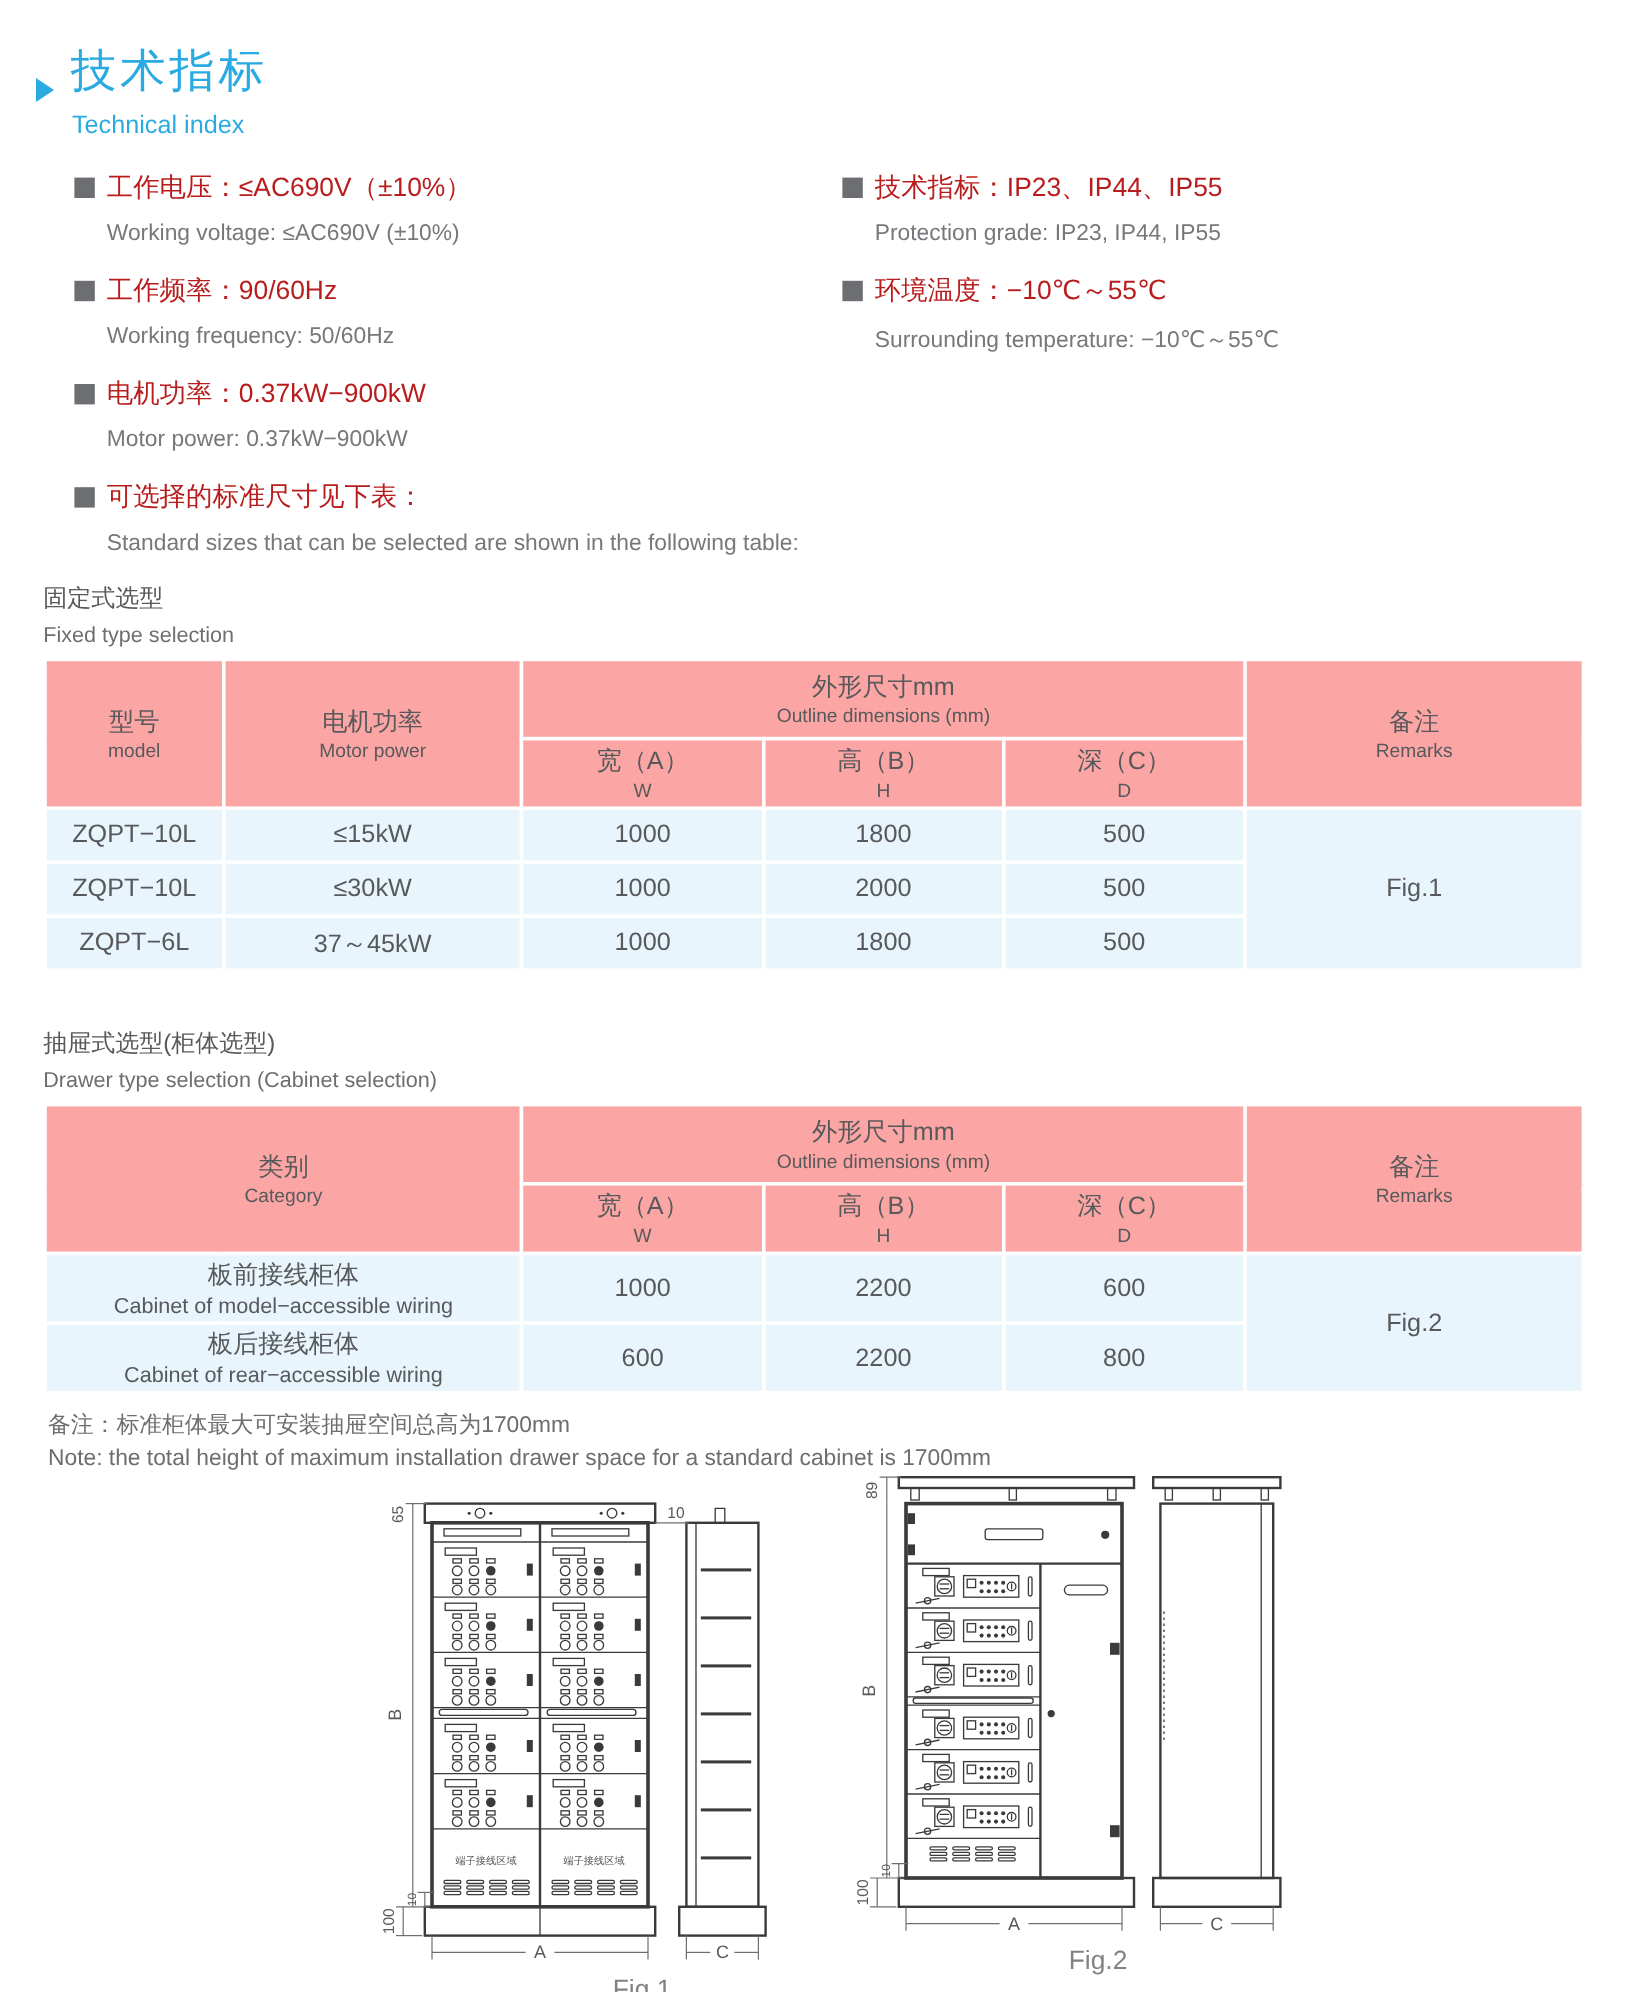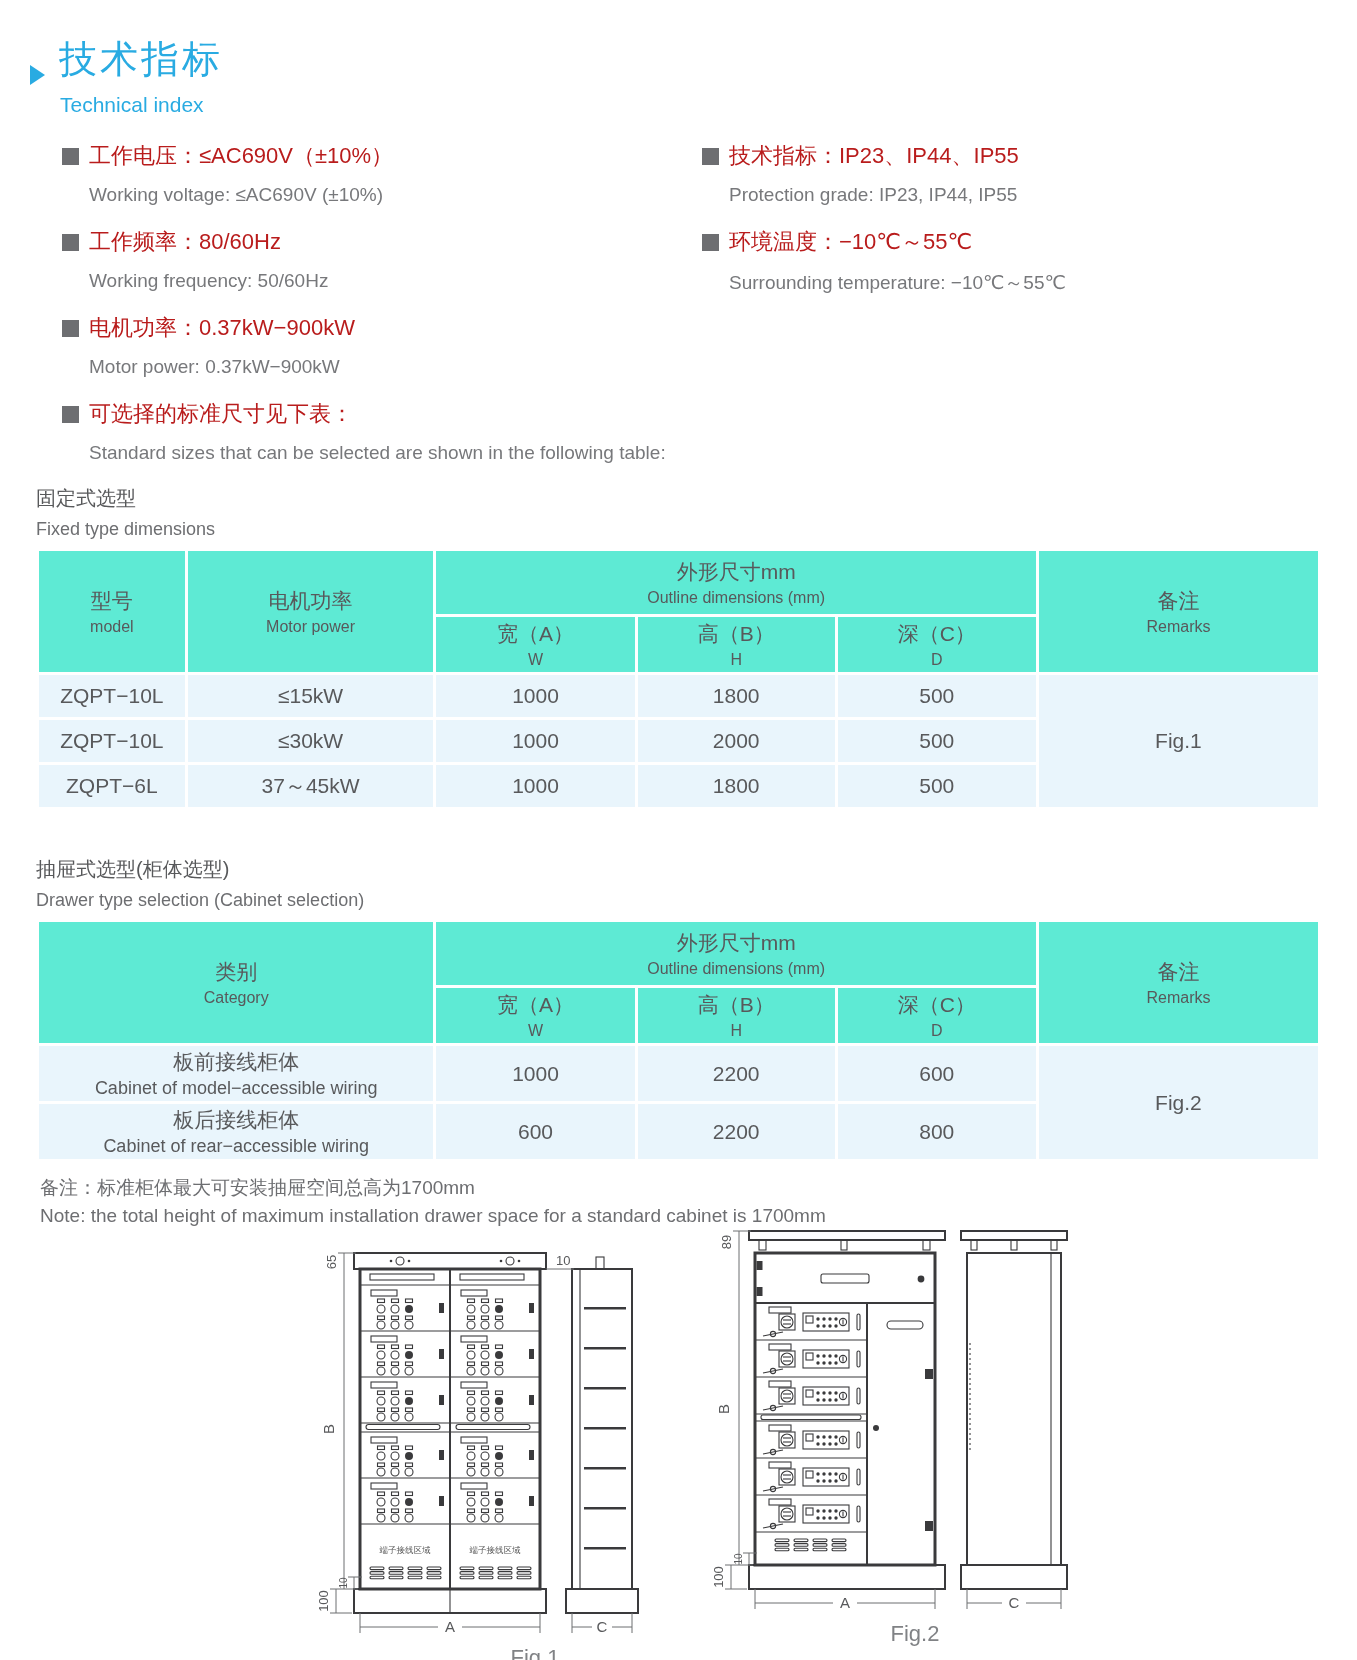--- a/index.html
+++ b/index.html
@@ -25,21 +25,21 @@
   .spec.gap { margin-top:14px; }
   
   .sec-title { margin-left:36px; }
   .sec-title .zh { font-size:20px; color:#58595b; margin-bottom:7px; }
   .sec-title .en { font-size:18px; color:#6d6e71; }
   .st1 { margin-top:0px; }
   .st2 { margin-top:46px; }
   
   table.spec-table { margin:8px 0 0 36px; border-collapse:collapse; width:1285px; table-layout:fixed; }
   .spec-table td { border:3px solid #fff; text-align:center; vertical-align:middle; }
-  .th { background:#5eead4; color:#58595b; }
+  .th { background:#fca5a5; color:#58595b; }
   .th .zh { font-size:21px; }
   .th .en { font-size:16px; margin-top:3px; }
   .tb { background:#e9f5fc; font-size:21px; color:#58595b; }
   .tb .zh { font-size:21px; }
   .tb .en { font-size:18px; margin-top:2px; }
   tr.hr1 { height:66px; }
   tr.hr2 { height:58px; }
   tr.br1 { height:45px; }
   tr.br2 { height:58px; }
   
@@ -76,21 +76,21 @@
     <div class="spec">
       <div class="zh">
           <span class="sq"></span>
           <span>工作电压：≤AC690V（±10%）</span>
         </div>
       <div class="en">Working voltage: ≤AC690V (±10%)</div>
     </div>
     <div class="spec">
       <div class="zh">
           <span class="sq"></span>
-          <span>工作频率：80/60Hz</span>
+          <span>工作频率：90/60Hz</span>
         </div>
       <div class="en">Working frequency: 50/60Hz</div>
     </div>
     <div class="spec">
       <div class="zh">
           <span class="sq"></span>
           <span>电机功率：0.37kW−900kW</span>
         </div>
       <div class="en">Motor power: 0.37kW−900kW</div>
     </div>
@@ -115,21 +115,21 @@
           <span class="sq"></span>
           <span>环境温度：−10℃～55℃</span>
         </div>
       <div class="en">Surrounding temperature: −10℃～55℃</div>
     </div>
   </div>
 </div>
 
 <div class="sec-title st1">
   <div class="zh">固定式选型</div>
-  <div class="en">Fixed type dimensions</div>
+  <div class="en">Fixed type selection</div>
 </div>
 
 <table class="spec-table">
   <colgroup>
       <col style="width:11.6%">
       <col style="width:19.4%">
       <col style="width:15.7%">
       <col style="width:15.6%">
       <col style="width:15.7%">
       <col>

